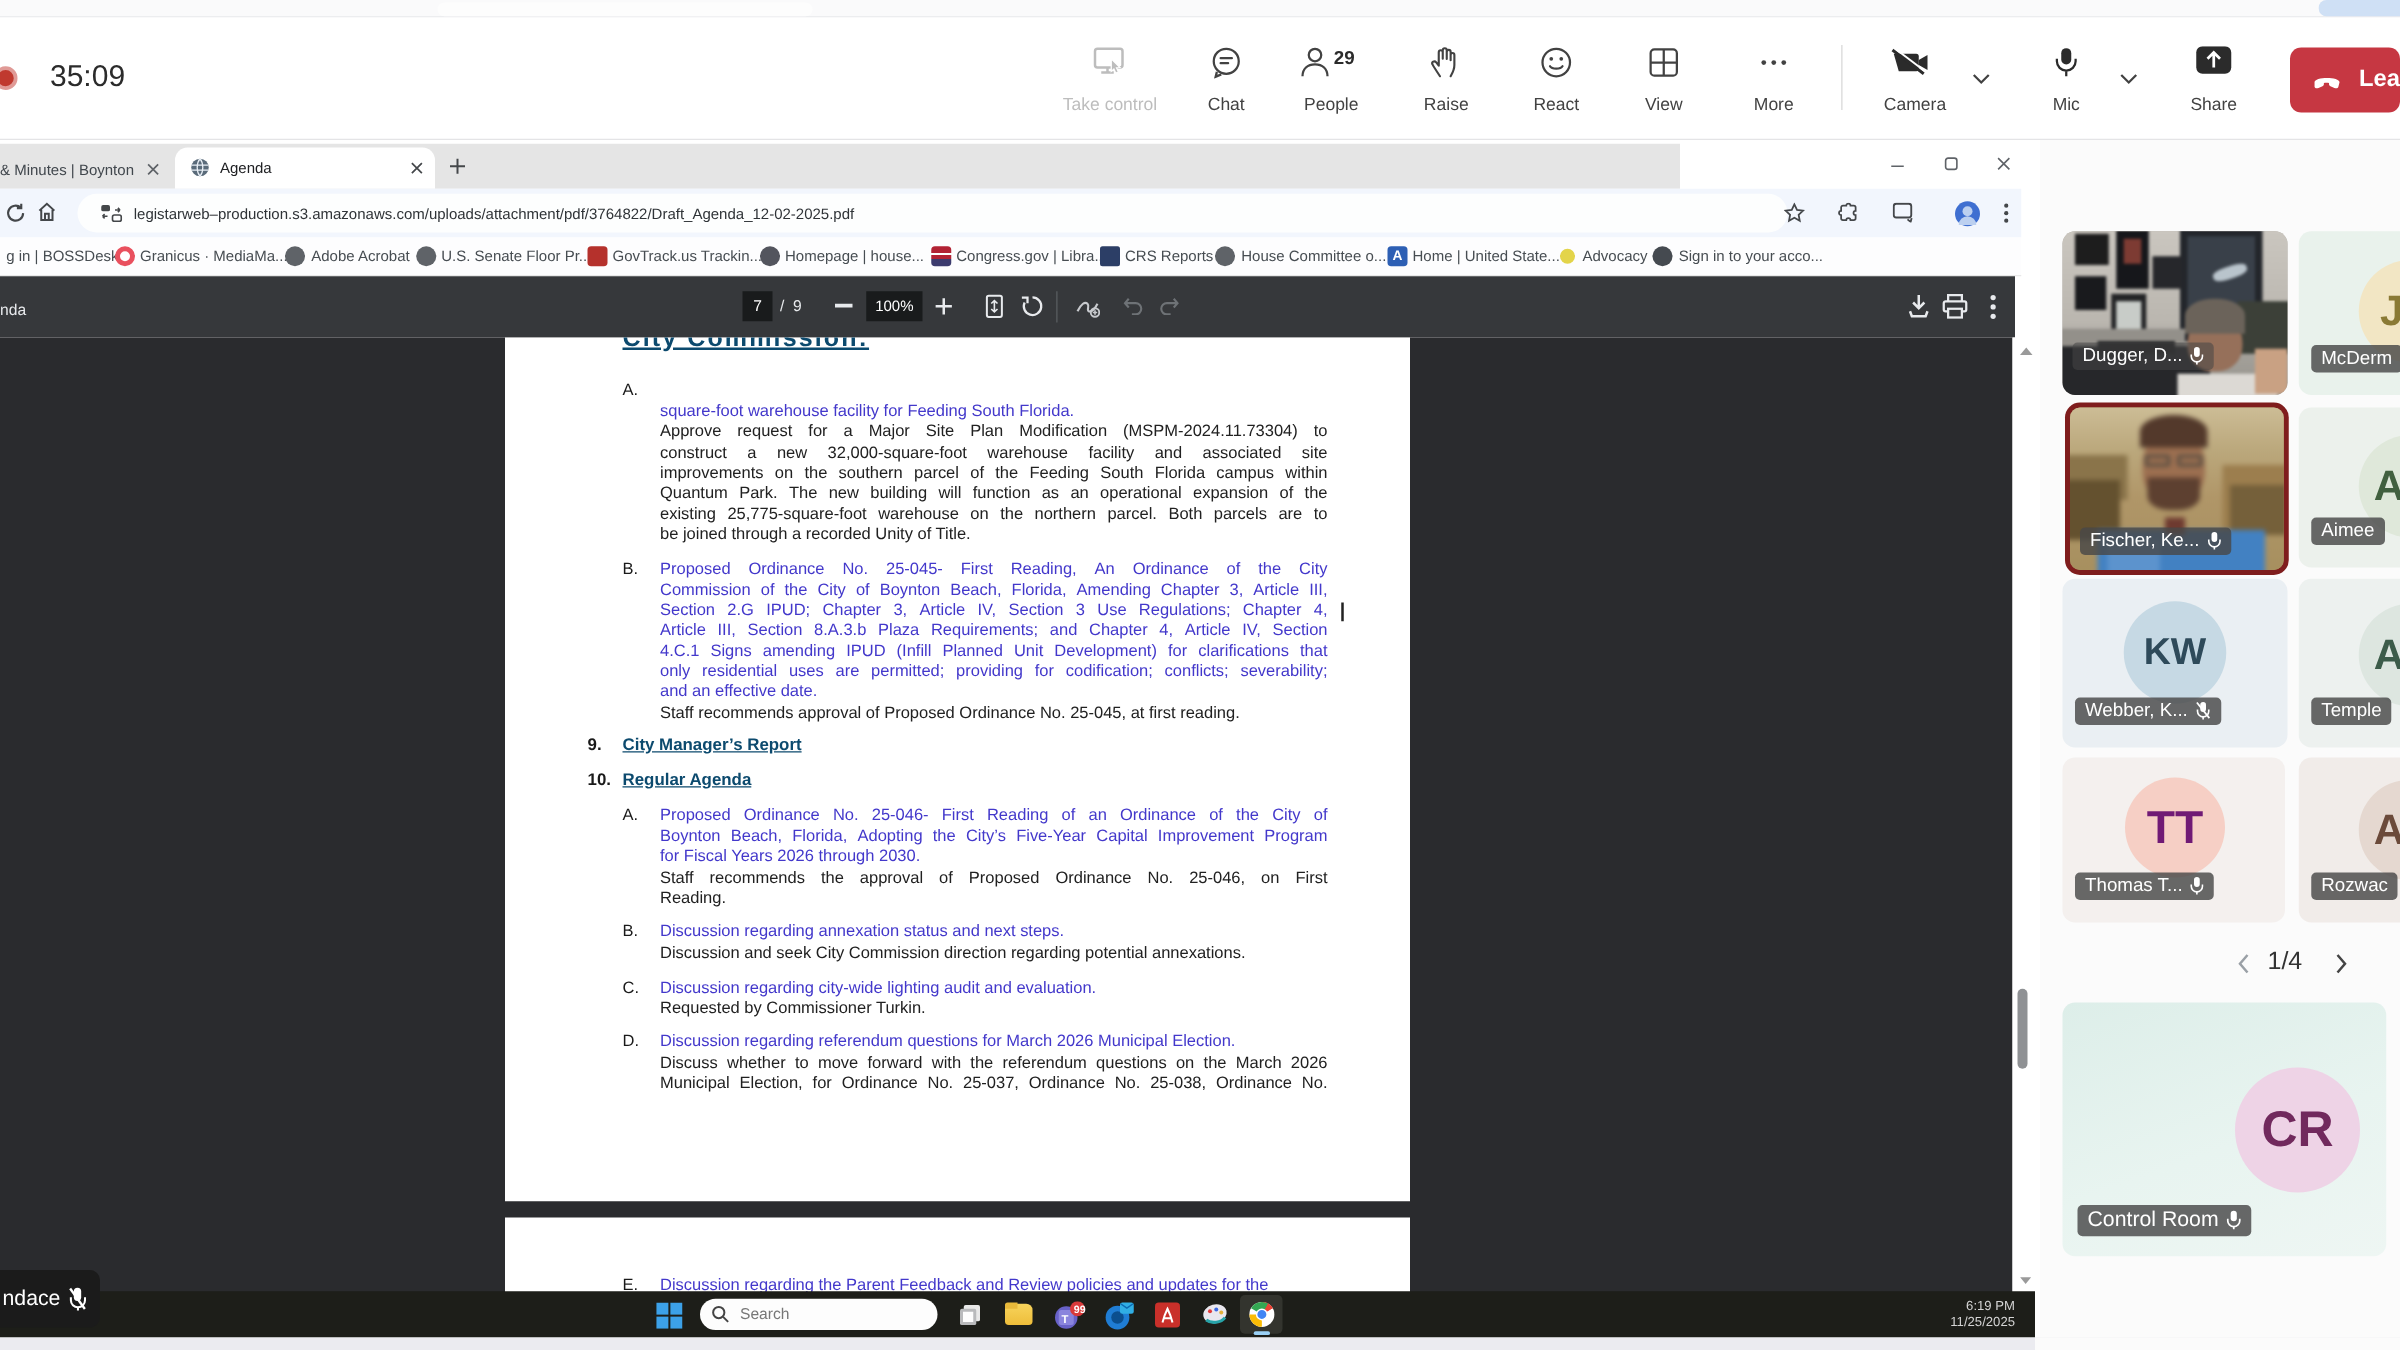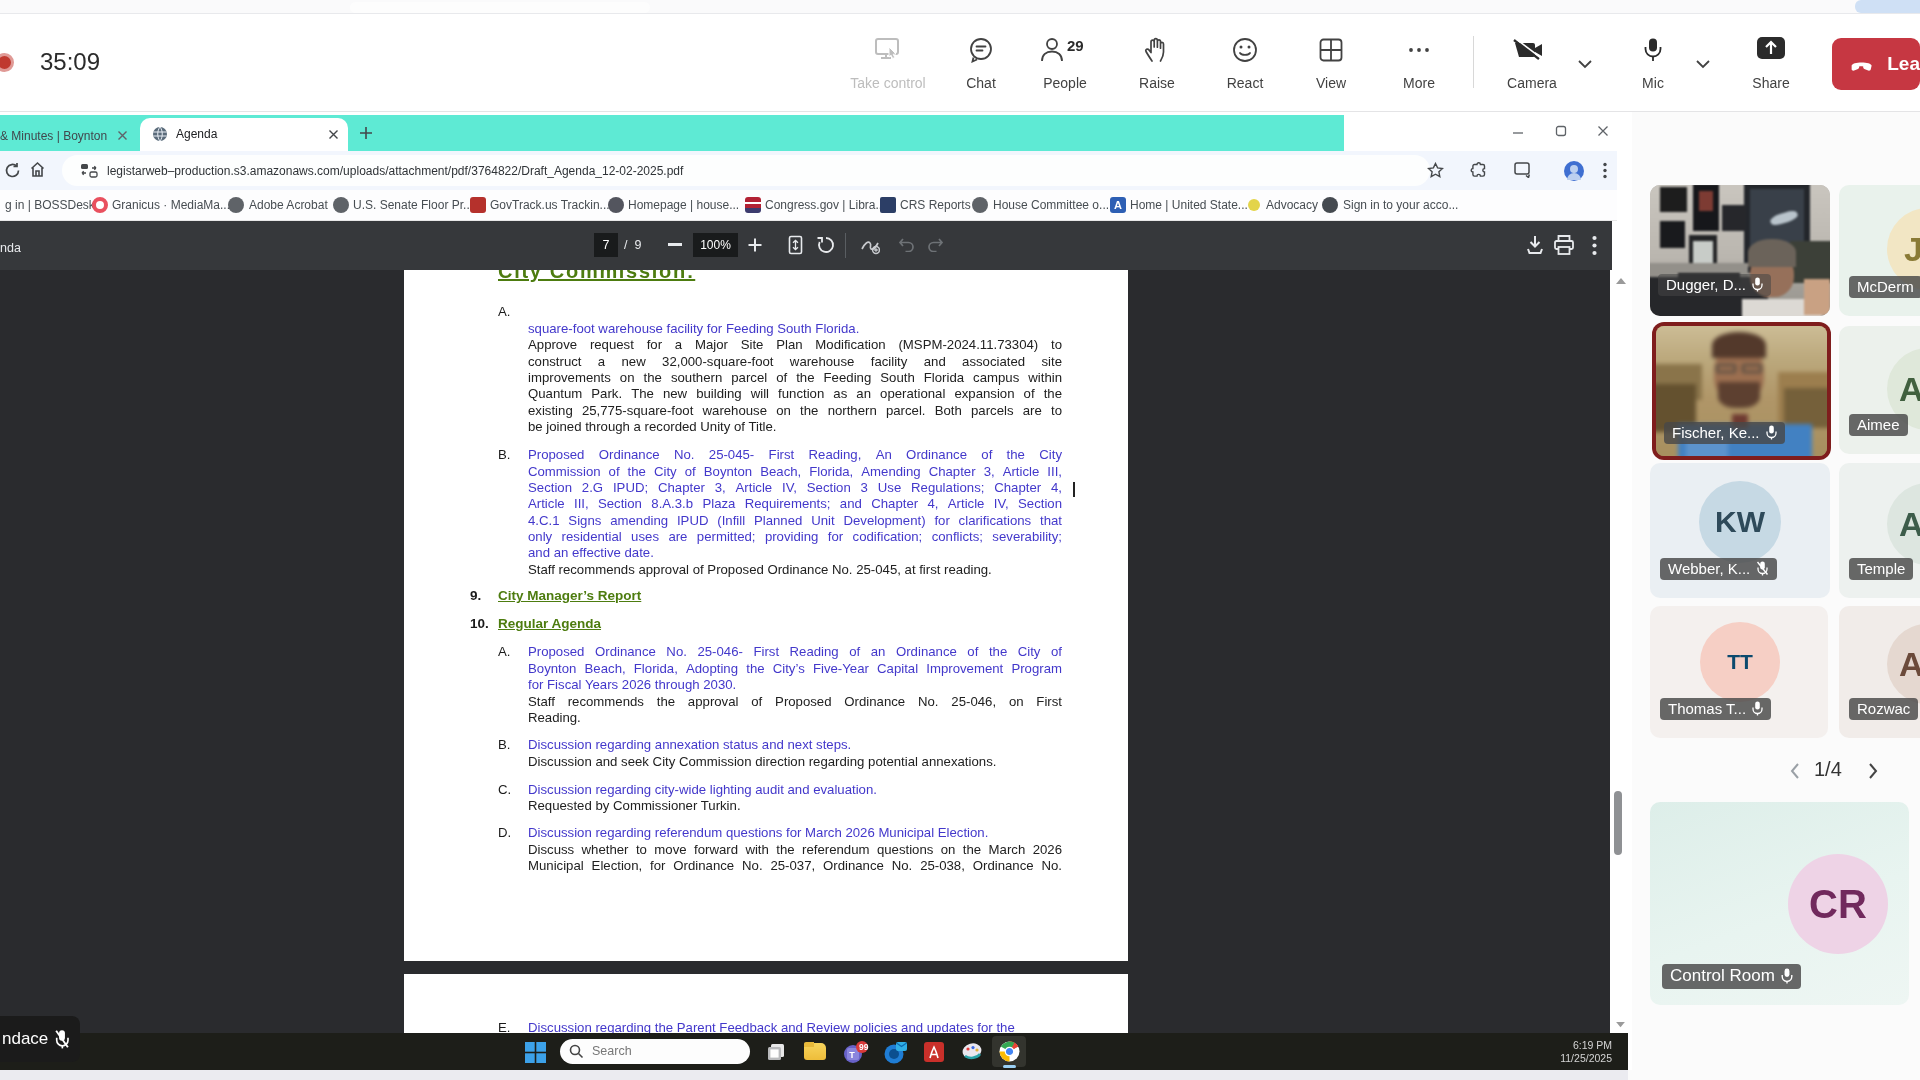--- a/index.html
+++ b/index.html
@@ -11,41 +11,41 @@
   
   #topstrip { left:0; top:0; width:1920px; height:14px; background:#fafafb; border-bottom:1px solid #e8e9ec; }
   #topbar { left:0; top:14px; width:1920px; height:98px; background:#ffffff; border-bottom:1px solid #e4e4e6; }
   .tbtn { position:absolute; top:37px; width:70px; text-align:center; color:#424242; }
   .tbtn svg { display:block; margin:0 auto; }
   .tbtn .lbl { font-size:14px; margin-top:12px; color:#424242; white-space:nowrap; }
   #recdot { left:-5px; top:53px; width:19px; height:19px; border-radius:50%; background:#c0392f; border:3px solid #e09a96; }
   #timer { left:40px; top:48px; font-size:24px; color:#2b2b2b; }
 
   
-  #tabstrip { left:0; top:115px; width:1344px; height:36px; background:#5eead4; }
+  #tabstrip { left:0; top:115px; width:1344px; height:36px; background:#e5e5e5; }
   #tab1 { position:absolute; left:0px; top:6px; width:138px; height:30px; font-size:12px; color:#41474d; }
   #tabActive { position:absolute; left:140px; top:3px; width:208px; height:33px; background:#ffffff; border-radius:10px 10px 0 0; }
   #urlrow { left:0; top:151px; width:1617px; height:39px; background:#f2f6fd; }
   #bookbar { left:0; top:190px; width:1617px; height:31px; background:#fdfdfe; border-bottom:1px solid #e8e8e8; }
   .bk { position:absolute; top:8px; font-size:12px; color:#474d52; white-space:nowrap; }
   .fav { position:absolute; top:7px; width:16px; height:16px; border-radius:3px; }
 
   
   #pdftoolbar { left:0; top:221px; width:1612px; height:49px; background:#36383b; color:#e8eaed; }
   #pdfbg { left:0; top:270px; width:1610px; height:765px; background:#2a2b2e; }
   #scrolltrack { left:1610px; top:270px; width:22px; height:765px; background:#ffffff; }
   #page1 { left:404px; top:270px; width:724px; height:691px; background:#ffffff; overflow:hidden; }
   #page2 { left:404px; top:974px; width:724px; height:61px; background:#ffffff; overflow:hidden; }
   .dline { position:absolute; left:124px; width:534px; height:17px; font-size:13.2px; line-height:16.2px;
      color:#212121; text-align:justify; text-align-last:justify; }
   .dlast { text-align-last:left; }
   .blue { color:#4338cb; }
   .letter { position:absolute; left:94px; width:30px; font-size:13.2px; color:#1a1a1a; }
   .num { position:absolute; left:66px; width:30px; font-size:13.5px; color:#1a1a1a; font-weight:bold; }
-  .head { position:absolute; left:94px; font-size:13.5px; color:#4d7c0f; font-weight:bold; text-decoration:underline; }
+  .head { position:absolute; left:94px; font-size:13.5px; color:#0c4a6e; font-weight:bold; text-decoration:underline; }
 
   
   #panel { left:1632px; top:112px; width:288px; height:968px; background:#fbfbfb; }
   .tile { position:absolute; border-radius:10px; overflow:hidden; }
   .namelbl { position:absolute; left:10px; bottom:18px; background:rgba(72,72,72,0.82); color:#fff;
      font-size:15px; padding:2px 8px 3px 8px; border-radius:4px; white-space:nowrap; display:flex; align-items:center; gap:6px;}
   .avatar { position:absolute; border-radius:50%; display:flex; align-items:center; justify-content:center; font-weight:bold; }
 
   
   #taskbar { left:0; top:1033px; width:1628px; height:37px; background:#1d1e19; }
@@ -435,21 +435,21 @@
         </svg>
     </div>
   </div>
 
   <div class="tile" style="left:1839px; top:463px; width:81px; height:135px; background:#edf1ef; border-radius:10px 0 0 10px;">
     <div class="avatar" style="left:48px; top:20px; width:82px; height:82px; background:#dde6e0; color:#3c5c4a; font-size:34px; justify-content:flex-start; padding-left:12px;">A</div>
     <div class="namelbl" style="left:10px;">Temple</div>
   </div>
 
   <div class="tile" style="left:1650px; top:606px; width:178px; height:132px; background:#f4f0ee;">
-    <div class="avatar" style="left:50px; top:16px; width:80px; height:80px; background:#f6cfc5; color:#0c4a6e; font-size:21px;">TT</div>
+    <div class="avatar" style="left:50px; top:16px; width:80px; height:80px; background:#f6cfc5; color:#701a75; font-size:37px;">TT</div>
     <div class="namelbl" style="left:10px;">Thomas T...
       <svg width="11" height="15" viewBox="0 0 11 15">
           <rect x="3.2" y="0.5" width="4.6" height="8" rx="2.3" fill="#fff"></rect>
           <path d="M1 6.5 v1.5 a4.5 4.5 0 0 0 9 0 V6.5" fill="none" stroke="#fff" stroke-width="1.3"></path>
           <path d="M5.5 12.5 v2" stroke="#fff" stroke-width="1.3"></path>
         </svg>
     </div>
   </div>
 
   <div class="tile" style="left:1839px; top:606px; width:81px; height:132px; background:#f1ece9; border-radius:10px 0 0 10px;">

